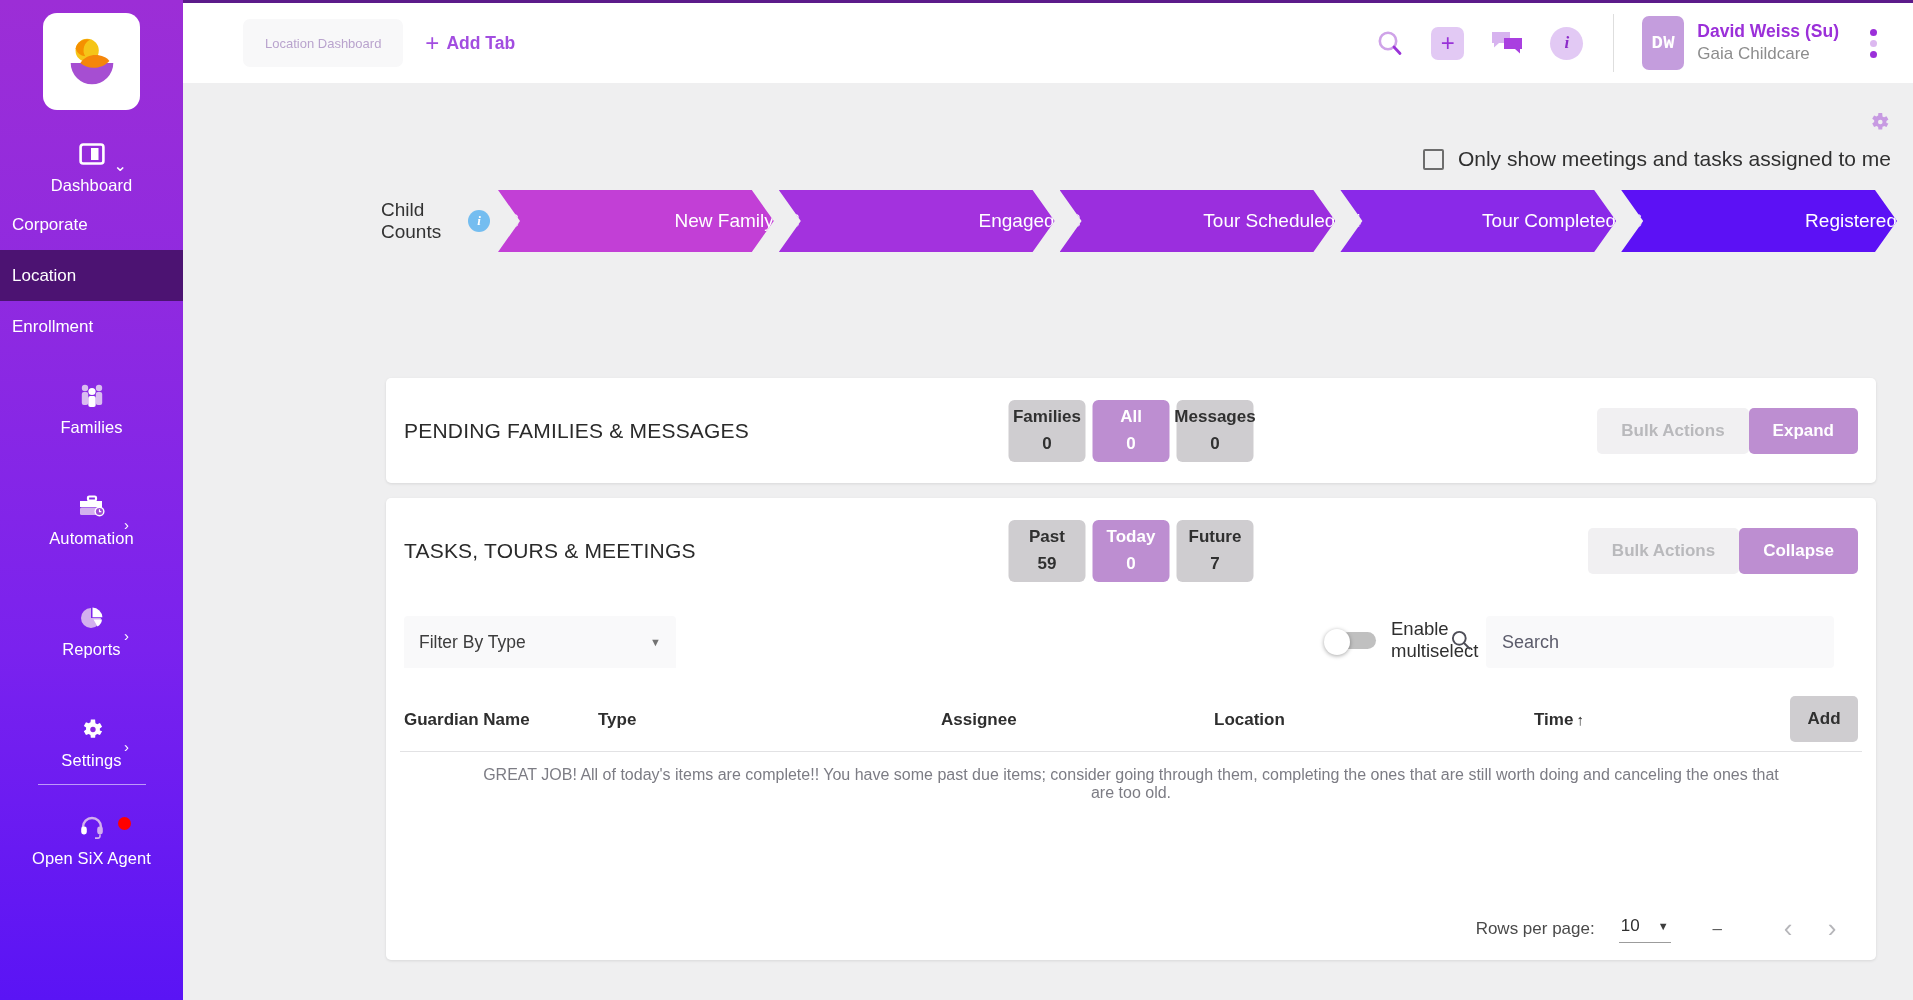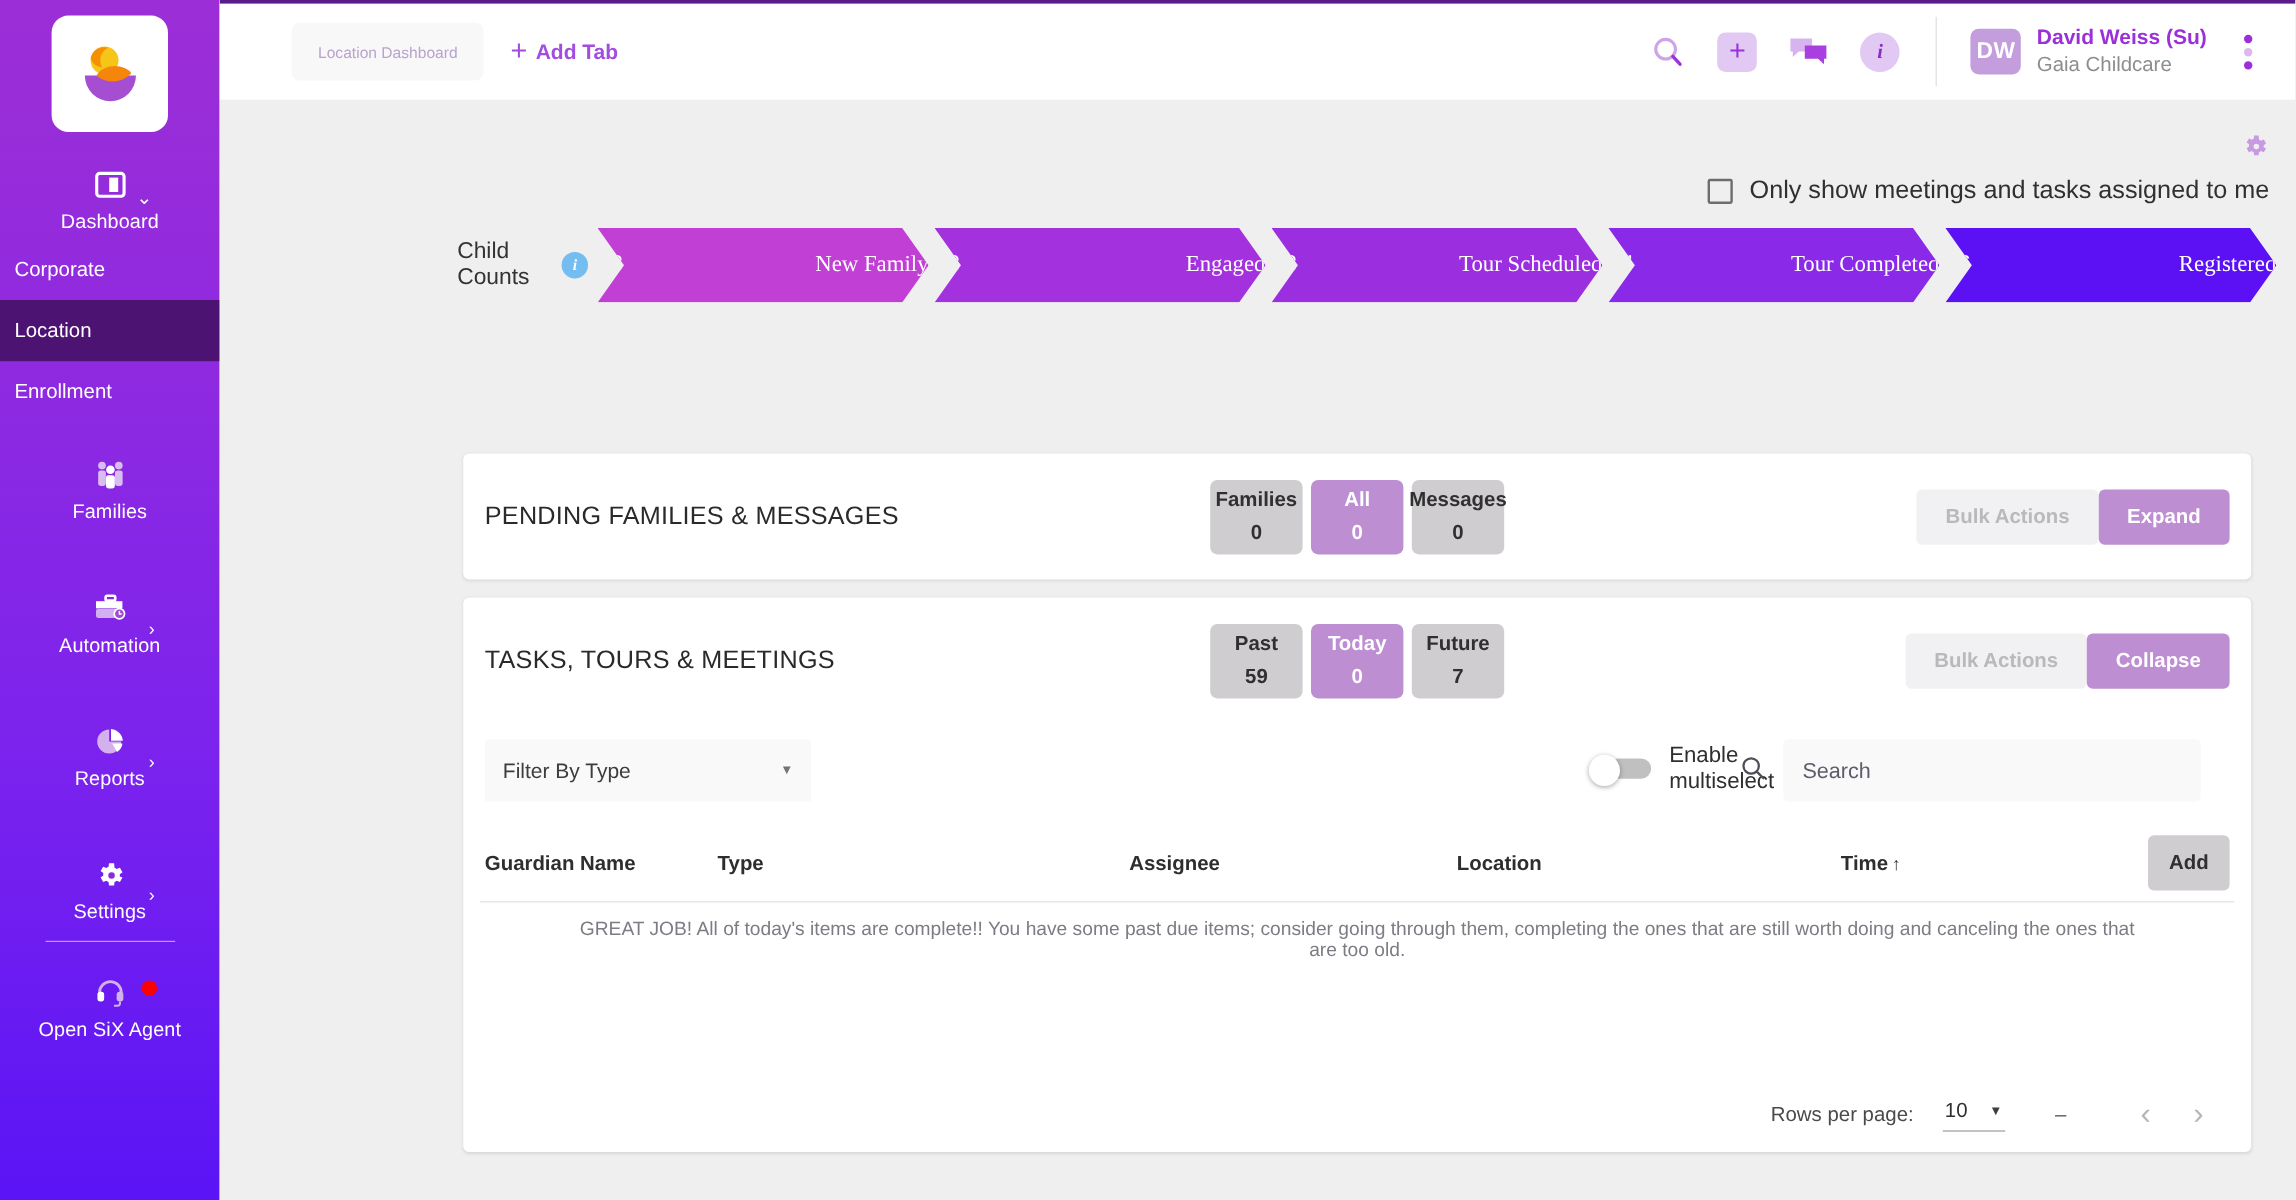--- a/index.html
+++ b/index.html
@@ -89,23 +89,23 @@
     width: 33px; height: 33px; border-radius: 50%; background: #e2c9f4;
     color: #8c2bc9; font-size: 17px; font-weight: bold; font-style: italic;
     display: flex; align-items: center; justify-content: center;
     font-family: "Liberation Serif", serif;
   }
   .user-block {
     display: flex; align-items: center; gap: 13px; padding-left: 28px;
     border-left: 1px solid #dedede; height: 58px; margin-left: 4px;
   }
   .avatar {
-    width: 42px; height: 38px; border-radius: 7px; background: #c49ddd;
+    width: 42px; height: 54px; border-radius: 7px; background: #c49ddd;
     color: #fff; font-size: 19px; font-weight: bold;
-    display: flex; align-items: center; justify-content: center; letter-spacing: .5px;
+    display: flex; align-items: center; justify-content: center; letter-spacing: .5px; font-family: Liberation Mono, monospace;
   }
   .user-name { color: #9b30d9; font-size: 17.5px; font-weight: bold; line-height: 1.25; }
   .user-org { color: #8d8d8d; font-size: 17px; line-height: 1.3; }
   .kebab { display: flex; flex-direction: column; gap: 4px; padding: 0 14px 0 18px; cursor: pointer; }
   .kebab i { width: 7px; height: 7px; border-radius: 50%; background: #9b30d9; display: block; }
   .kebab i:nth-child(2) { background: #dcb8f0; }
 
   
   .gear-row { position: absolute; right: 22px; top: 110px; cursor: pointer; }
   .checkrow {
@@ -135,21 +135,21 @@
   .pipe-track { flex: 1; display: flex; height: 62px; padding-right: 0px; }
   .seg {
     flex: 1; height: 62px; position: relative; display: flex;
     flex-direction: row; align-items: center; justify-content: space-between;
     color: #fff; cursor: pointer; margin-right: 5px;
     clip-path: polygon(0 0, calc(100% - 22px) 0, 100% 50%, calc(100% - 22px) 100%, 0 100%, 22px 50%);
   }
   .seg:first-child { clip-path: polygon(0 0, calc(100% - 22px) 0, 100% 50%, calc(100% - 22px) 100%, 0 100%, 22px 50%); }
   .seg:last-child { margin-right: 16px; }
   .seg .num { font-size: 19px; line-height: 1.1; }
-  .seg .nm { font-size: 19px; line-height: 1.15; font-family: Liberation Serif, serif; }
+  .seg .nm { font-size: 19px; line-height: 1.15; }
 
   
   .tabs {
     position: absolute; left: 198px; top: 278px; display: flex; gap: 0px;
   }
   .tab {
     font-size: 19px; color: #3d3d3d; padding: 12px 0 18px 0; margin-right: 48px;
     cursor: pointer; position: relative;
   }
   .tab.active { color: #b88fd4; }

